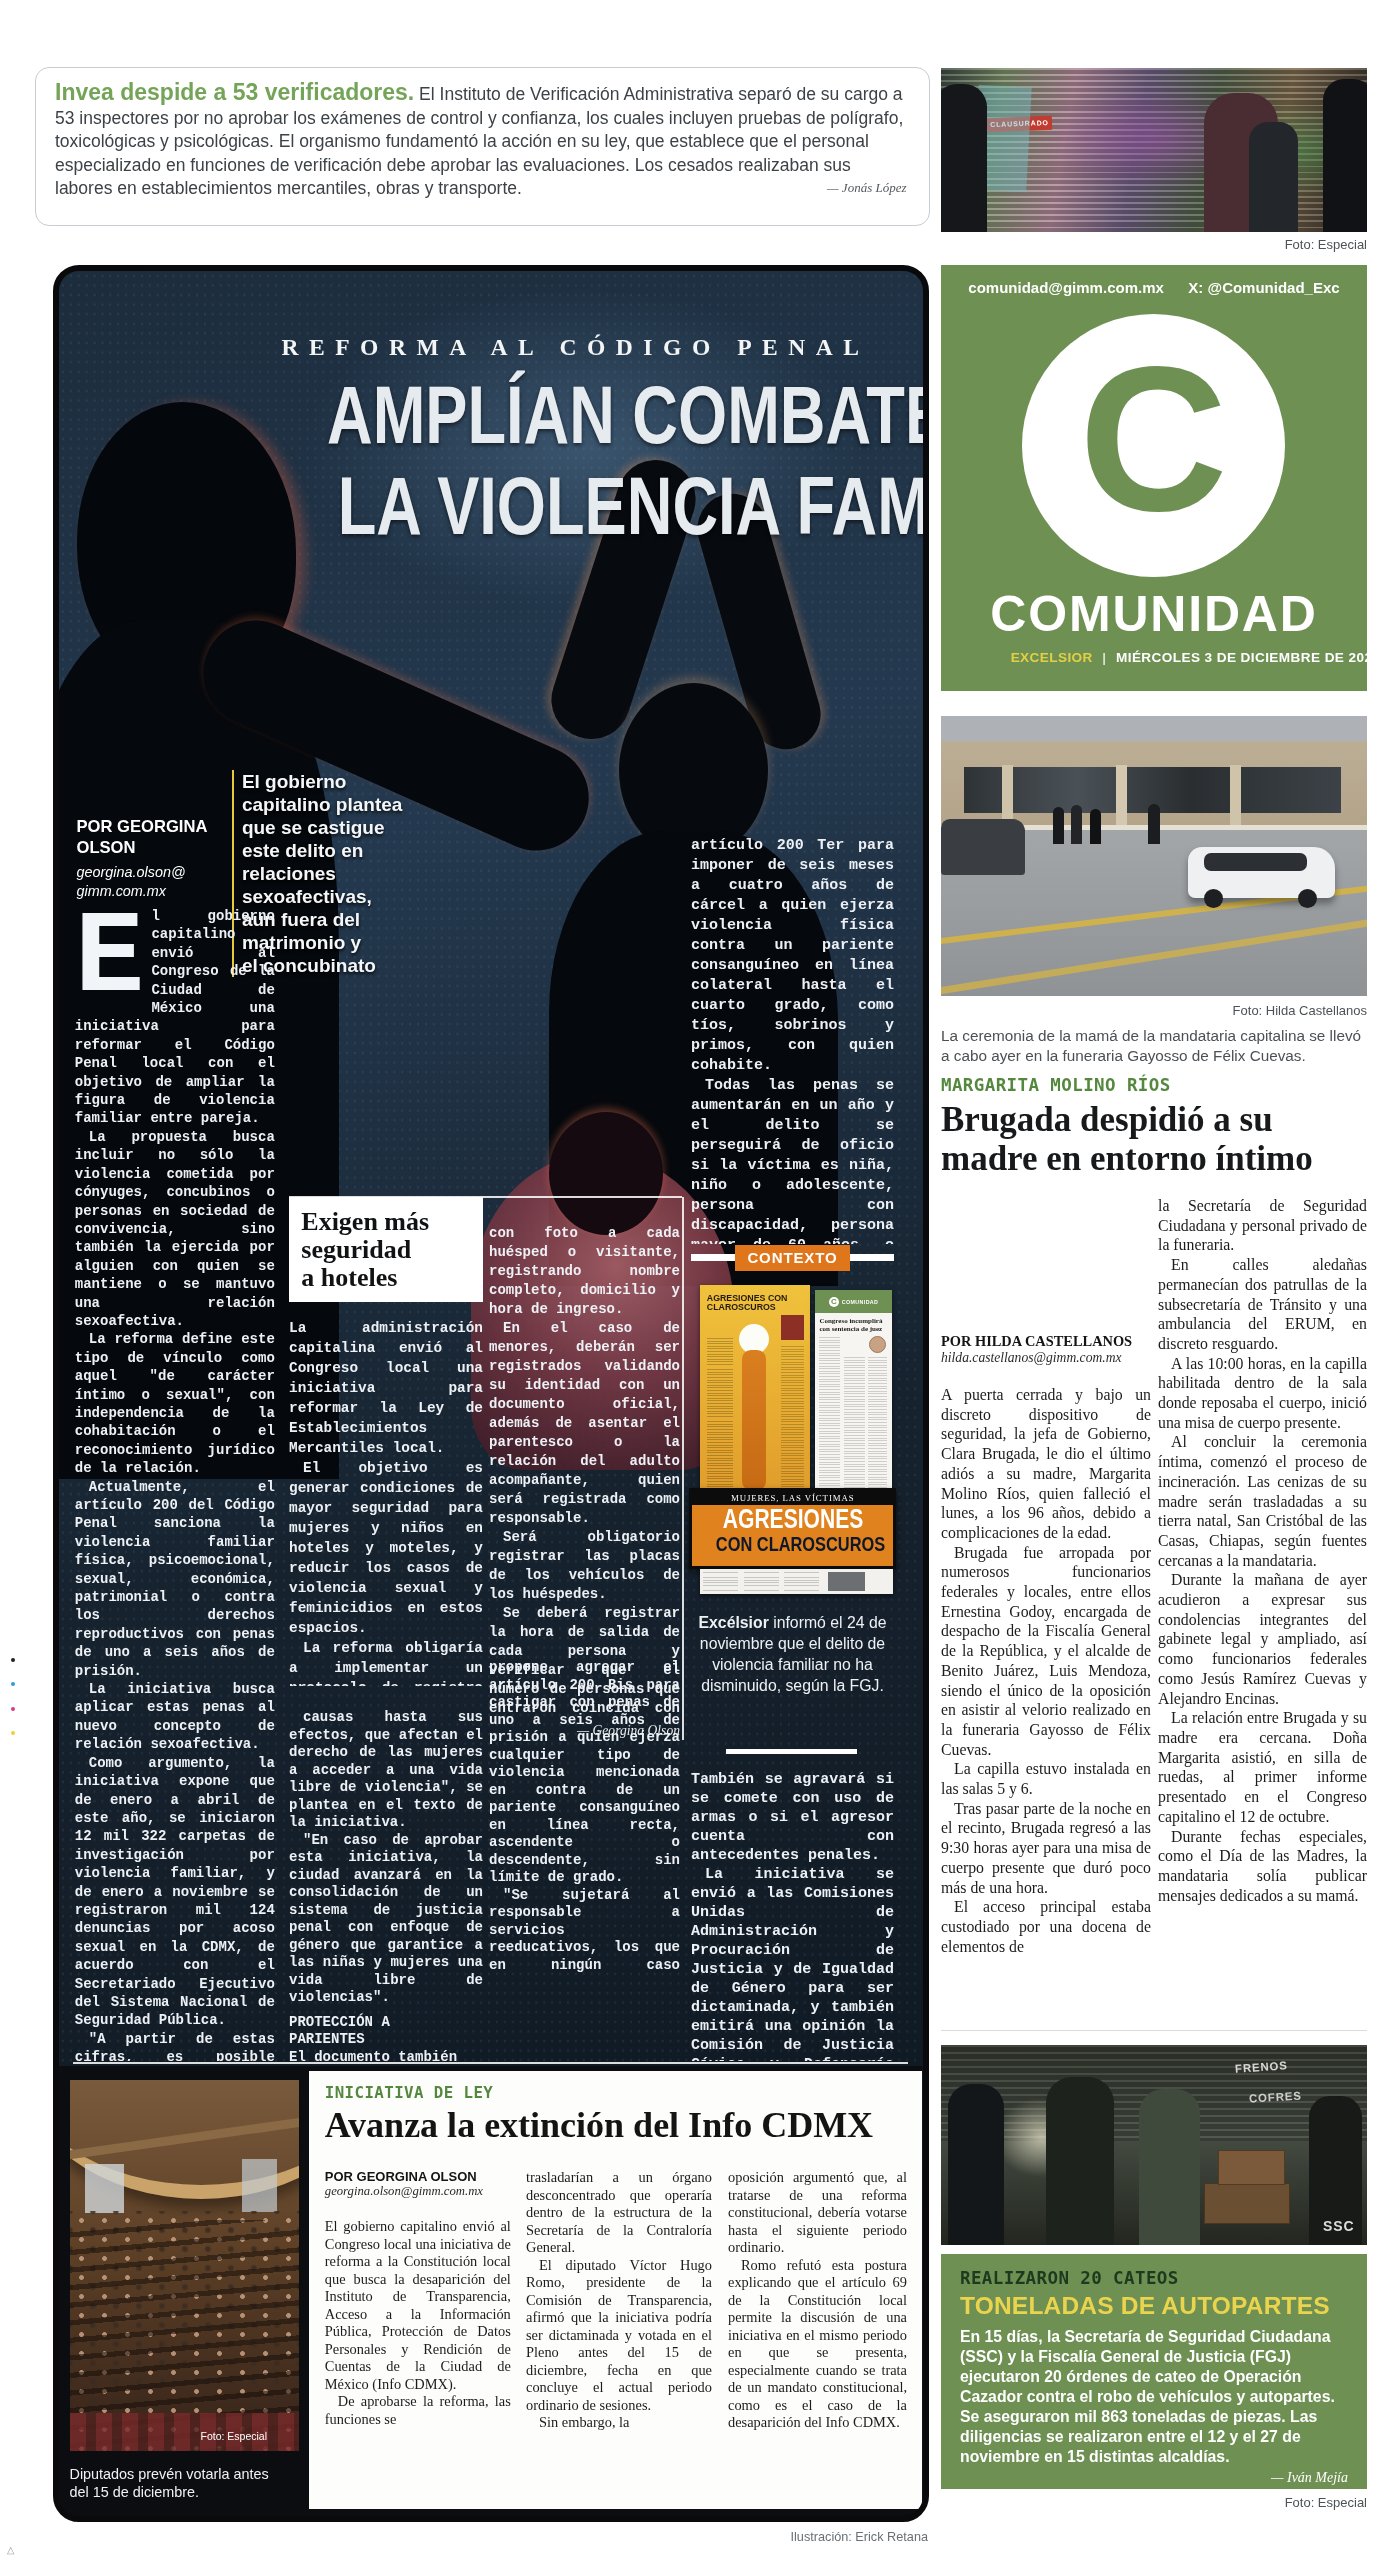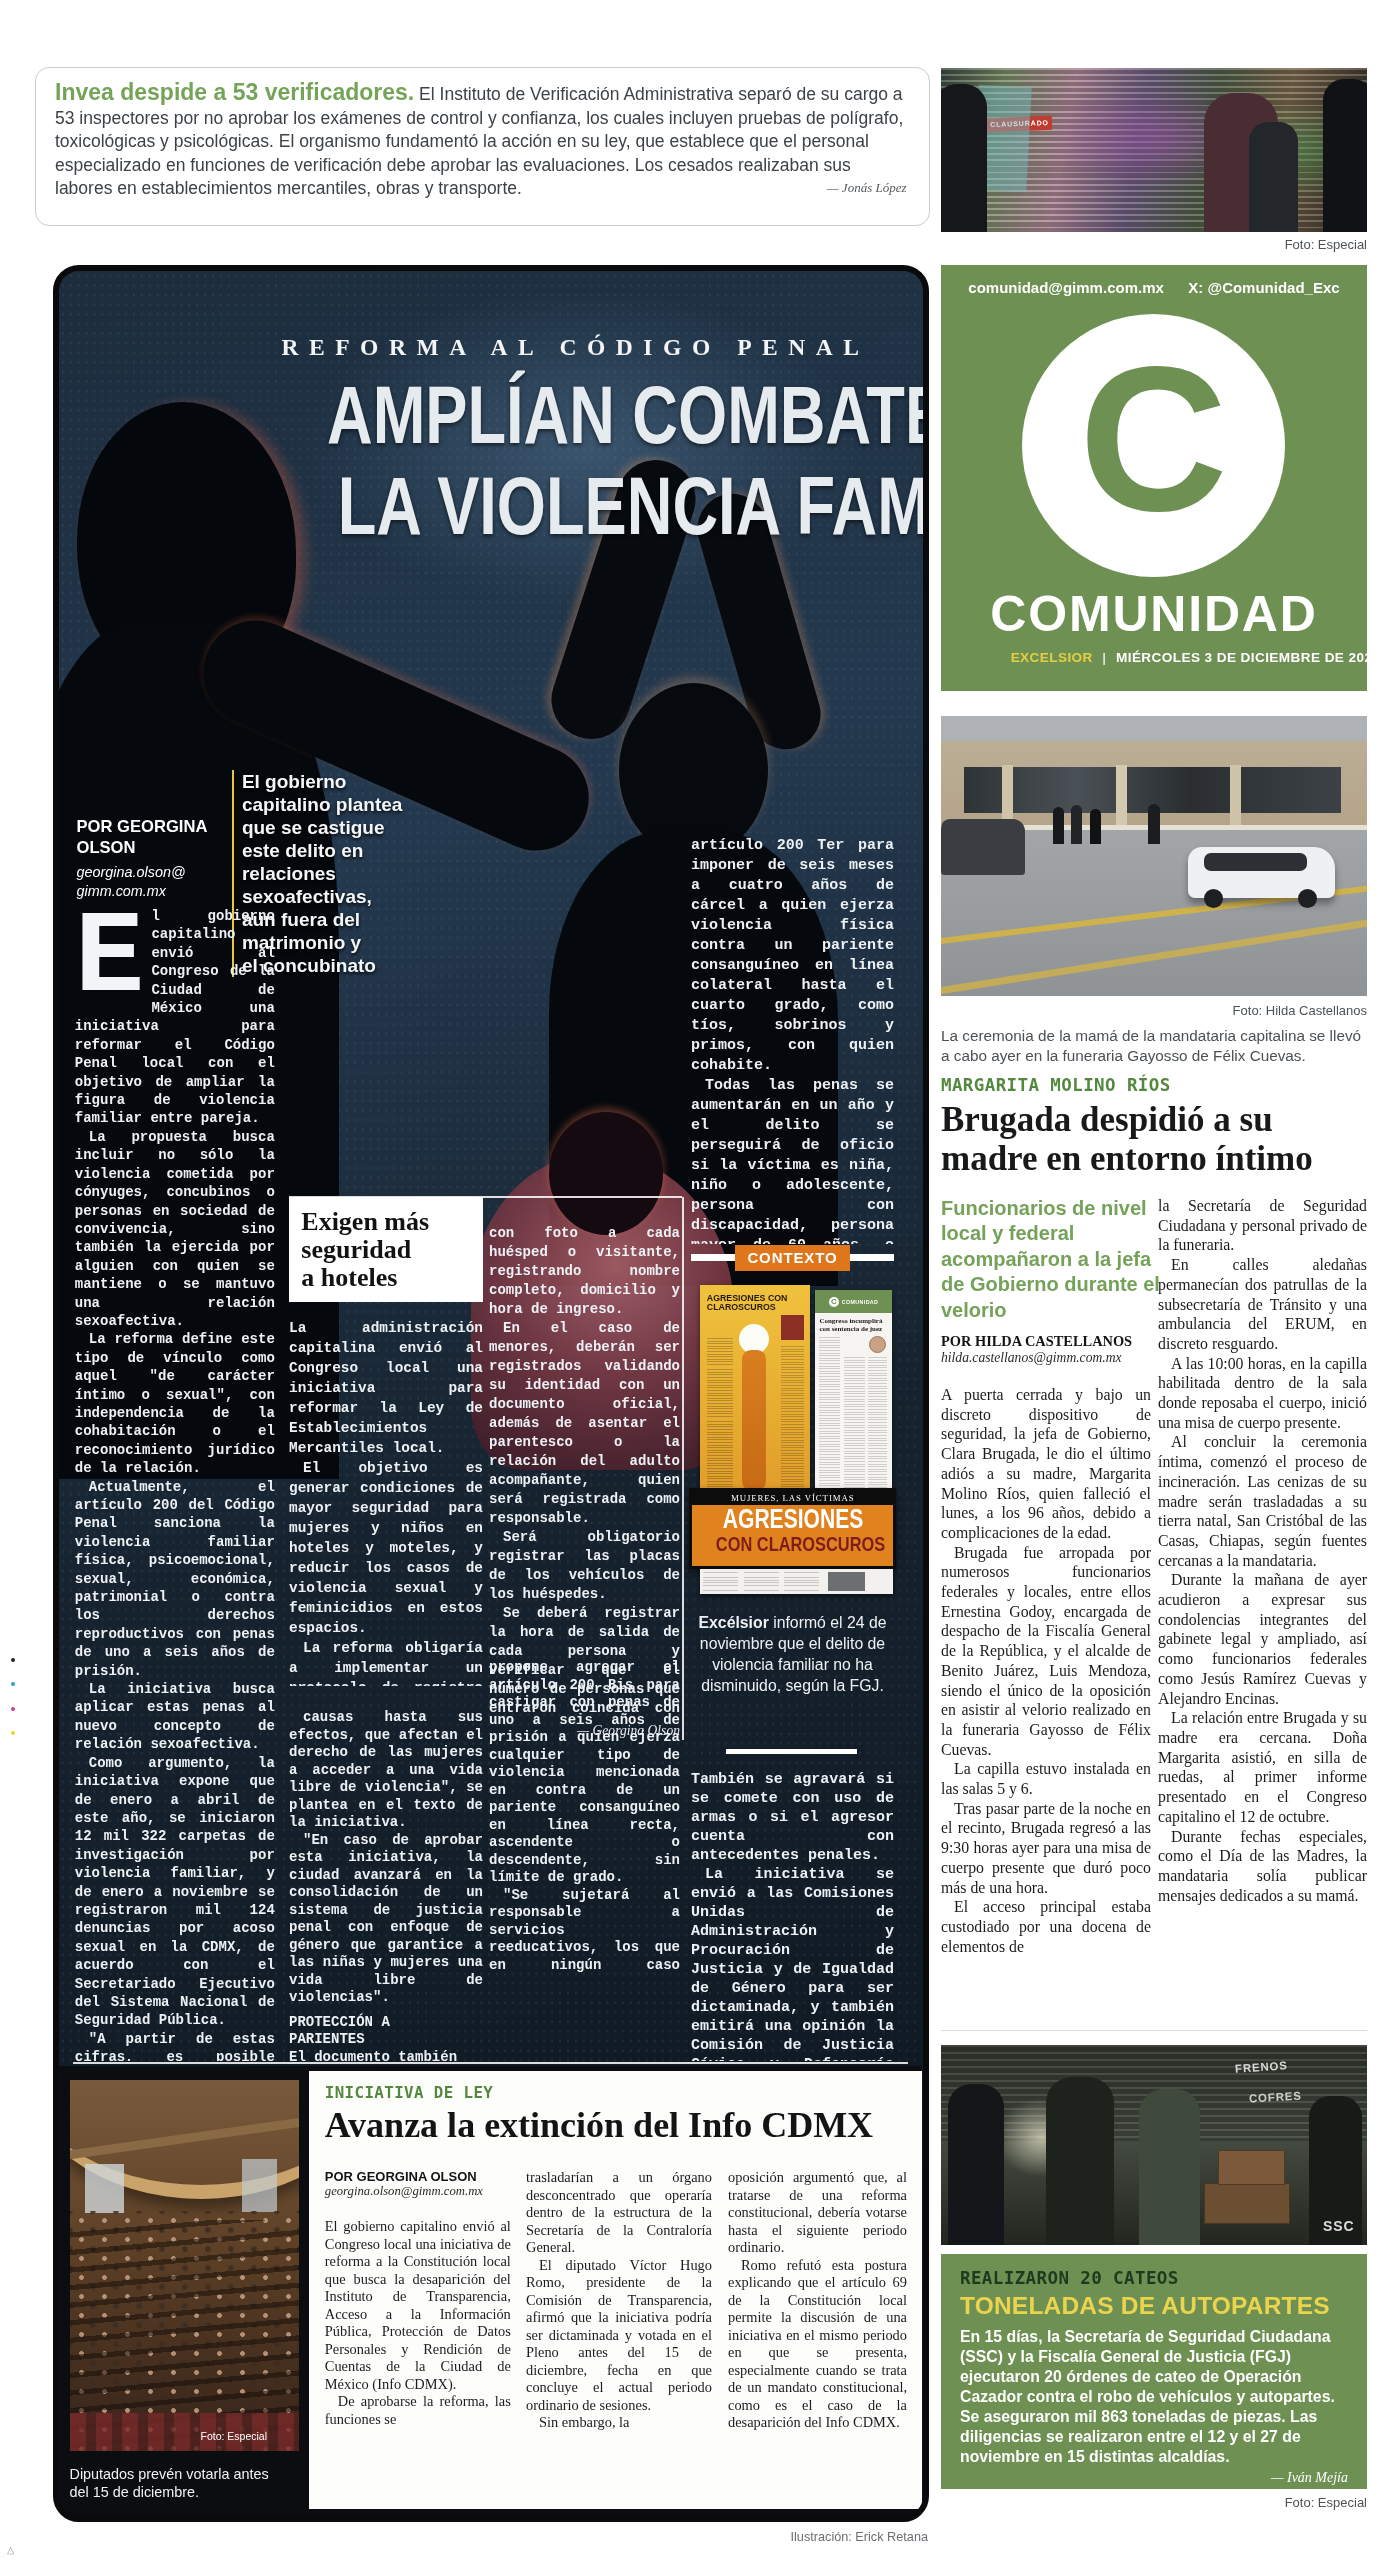--- a/index.html
+++ b/index.html
@@ -83,21 +83,20 @@
     <div class="abs" style="left:112px;top:91px;width:11.4px;height:37px;border-radius:5.3px 5.3px 0 0;background:#17191c;"></div>
     <div class="abs" style="left:130px;top:89px;width:11.4px;height:39px;border-radius:5.3px 5.3px 0 0;background:#222428;"></div>
     <div class="abs" style="left:149px;top:93px;width:10.5px;height:35px;border-radius:5.3px 5.3px 0 0;background:#101214;"></div>
     <div class="abs" style="left:207px;top:88px;width:12.3px;height:40px;border-radius:6.1px 6.1px 0 0;background:#1b1d20;"></div>
   </div>
   <div class="abs credit" style="left:941px;top:1003px;width:426px;">Foto: Hilda Castellanos</div>
   <div class="abs" style="left:941px;top:1026px;width:426px;font-size:15.3px;line-height:20px;color:#4b5054;">La ceremonia de la mamá de la mandataria capitalina se llevó a cabo ayer en la funeraria Gayosso de Félix Cuevas.</div>
 
   <div class="abs gkick" style="left:941px;top:1075px;font-size:17.5px;">MARGARITA MOLINO RÍOS</div>
   <div class="abs" style="left:941px;top:1100px;width:426px;font-family:'Liberation Serif',serif;font-weight:700;font-size:35px;line-height:39px;color:#17191b;">Brugada despidió a su madre en entorno íntimo</div>
-  <div class="abs" style="left:941px;top:1196px;width:221px;color:#74a259;font-weight:700;font-size:20px;line-height:25.4px;">Funcionarios de nivel local y federal acompañaron a la jefa de Gobierno durante el velorio</div>
   <div class="abs" style="left:941px;top:1333px;width:221px;font-family:'Liberation Serif',serif;">
     <div style="font-weight:700;font-size:14.4px;color:#141414;">POR HILDA CASTELLANOS</div>
     <div style="font-style:italic;font-size:13.6px;color:#2a2a2a;">hilda.castellanos@gimm.com.mx</div>
   </div>
   <div class="abs serifbody" style="left:941px;top:1385px;width:210px;height:639px;overflow:hidden;font-size:15.8px;line-height:19.7px;">
       <p>A puerta cerrada y bajo un discreto dispositivo de seguridad, la jefa de Gobierno, Clara Brugada, le dio el último adiós a su madre, Margarita Molino Ríos, quien falleció el lunes, a los 96 años, debido a complicaciones de la edad.</p>
       <p>Brugada fue arropada por numerosos funcionarios federales y locales, entre ellos Ernestina Godoy, encargada de despacho de la Fiscalía General de la República, y el alcalde de Benito Juárez, Luis Mendoza, siendo el único de la oposición en asistir al velorio realizado en la funeraria Gayosso de Félix Cuevas.</p>
       <p>La capilla estuvo instalada en las salas 5 y 6.</p>
       <p>Tras pasar parte de la noche en el recinto, Brugada regresó a las 9:30 horas ayer para una misa de cuerpo presente que duró poco más de una hora.</p>
       <p>El acceso principal estaba custodiado por una docena de elementos de</p>
@@ -252,21 +251,21 @@
           <div class="abs mstripe" style="left:4.4px;top:47px;width:21px;height:201px;opacity:.4;"></div>
           <div class="abs mstripe" style="left:29px;top:67px;width:21px;height:182px;opacity:.4;"></div>
           <div class="abs mstripe" style="left:53px;top:67px;width:19px;height:131px;opacity:.4;"></div>
           <div class="abs" style="left:4.4px;top:210px;width:24.5px;height:23px;background:#9db8cc;"></div>
         </div>
         <div class="abs" style="left:-1.8px;top:203px;width:207px;height:81px;background:#e0821e;border:3.5px solid #0c0c0c;box-sizing:border-box;box-shadow:0 2.6px 7px rgba(0,0,0,.6);">
           <div style="background:#0c0c0c;color:#fff;font-family:'Liberation Serif',serif;font-size:8.8px;letter-spacing:0.9px;text-align:center;padding:1.8px 0;">MUJERES, LAS VÍCTIMAS</div>
           <div style="text-align:center;color:#fff;font-weight:800;font-size:27px;line-height:28px;">
             <span class="condensed">AGRESIONES</span>
           </div>
-          <div style="text-align:center;color:#7f1d1d;font-weight:800;font-size:21px;line-height:21px;">
+          <div style="text-align:center;color:#0f172a;font-weight:800;font-size:21px;line-height:21px;">
             <span class="condensed">CON CLAROSCUROS</span>
           </div>
         </div>
         <div class="abs ph" style="left:8.8px;top:284px;width:193px;height:24.5px;background:#f2f1ed;box-shadow:0 1.8px 4.4px rgba(0,0,0,.5);">
           <div class="abs mstripe" style="left:3.5px;top:2.6px;width:35px;height:19px;opacity:.45;"></div>
           <div class="abs mstripe" style="left:44px;top:2.6px;width:35px;height:19px;opacity:.45;"></div>
           <div class="abs mstripe" style="left:84px;top:2.6px;width:35px;height:19px;opacity:.45;"></div>
           <div class="abs" style="left:128px;top:2.6px;width:37px;height:19px;background:#6b6f72;"></div>
         </div>
       </div>

